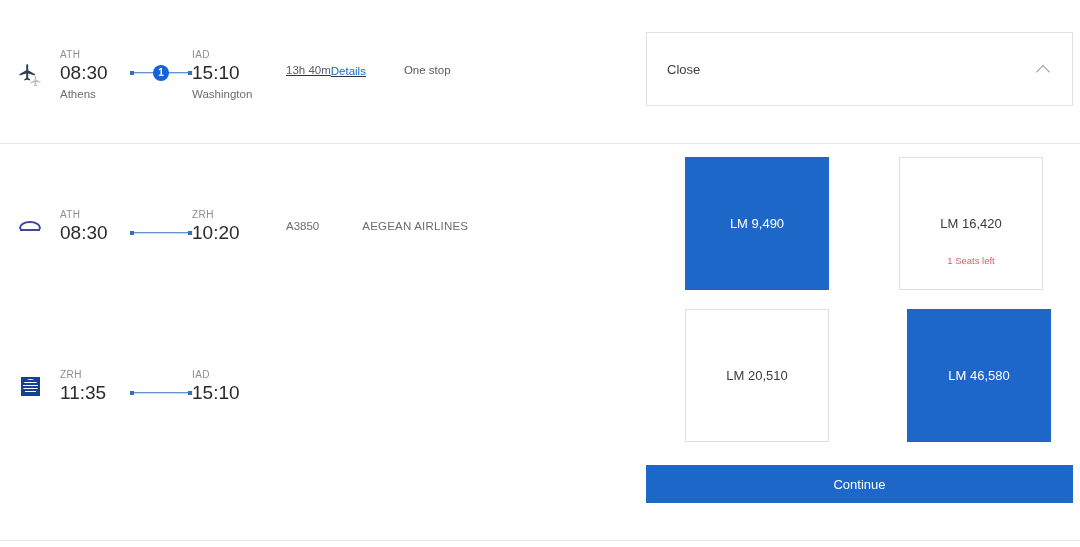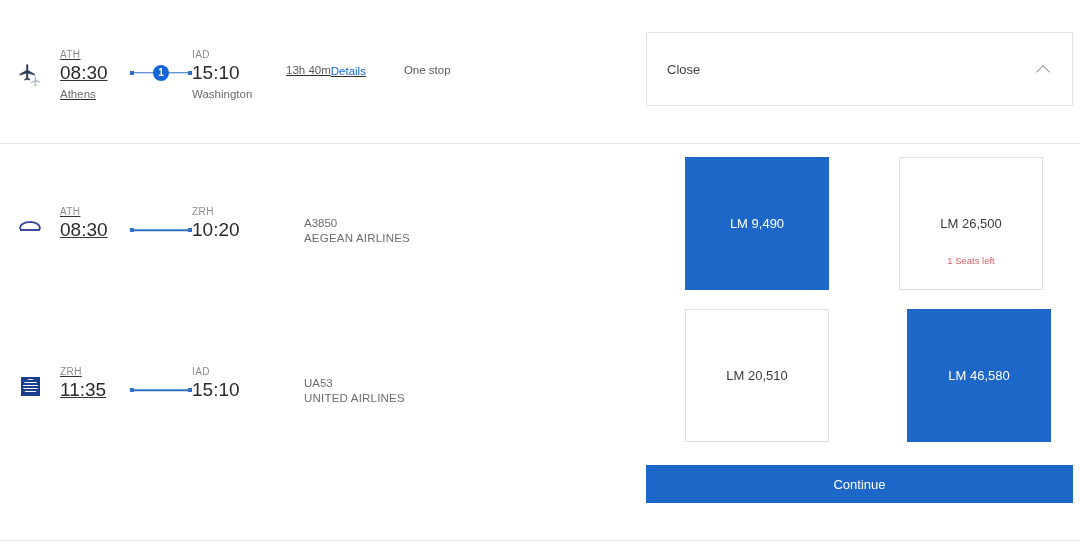--- a/index.html
+++ b/index.html
@@ -113,21 +113,21 @@
     line-height: 22px;
     white-space: nowrap;
   }
   .endpoint .city {
     font-size: 11.5px;
     color: #6c6c72;
     line-height: 15px;
     margin-top: 3px;
     white-space: nowrap;
   }
-  .endpoint.dep { width: 70px; text-decoration: underline; }
+  .endpoint.dep { width: 70px; }
   .endpoint.arr { width: 72px; }
 
   
   .connector {
     position: relative;
     width: 62px;
     height: 22px;
     margin-top: 13px;
     display: flex;
     align-items: center;
@@ -184,24 +184,25 @@
   }
   .meta .details {
     font-size: 11.5px;
     color: #1565d8;
     line-height: 15px;
     margin-top: 1px;
     cursor: pointer;
   }
 
   .flightinfo {
-    margin-left: 40px;
+    margin-left: 22px;
     margin-top: 10px;
     display: flex;
-    flex-direction: column;
+    flex-direction: row;
+    gap: 43px;
   }
   .flightinfo .fno {
     font-size: 11.5px;
     color: #6c6c72;
     line-height: 15px;
   }
   .flightinfo .carrier {
     font-size: 11.5px;
     color: #6c6c72;
     line-height: 15px;
@@ -406,38 +407,34 @@
         <span class="line"></span>
         <span class="cap left"></span>
         <span class="cap right"></span>
       </div>
 
       <div class="endpoint arr">
         <span class="code">IAD</span>
         <span class="time">15:10</span>
       </div>
 
-      <div class="flightinfo">
-        <span class="fno">UA53</span>
-        <span class="carrier">UNITED AIRLINES</span>
-      </div>
     </div>
   </div>
 
   <div class="close-bar">
     <span class="label">Close</span>
     <span class="chev"></span>
   </div>
 
   <div class="fare-grid">
     <div class="fare-cell c00 selected">
       <span class="price">LM 9,490</span>
     </div>
     <div class="fare-cell c01">
-      <span class="price">LM 26,500</span>
+      <span class="price">LM 16,420</span>
       <span class="seats">1 Seats left</span>
     </div>
     <div class="fare-cell c10">
       <span class="price">LM 20,510</span>
     </div>
     <div class="fare-cell c11 selected">
       <span class="price">LM 46,580</span>
     </div>
   </div>
 

